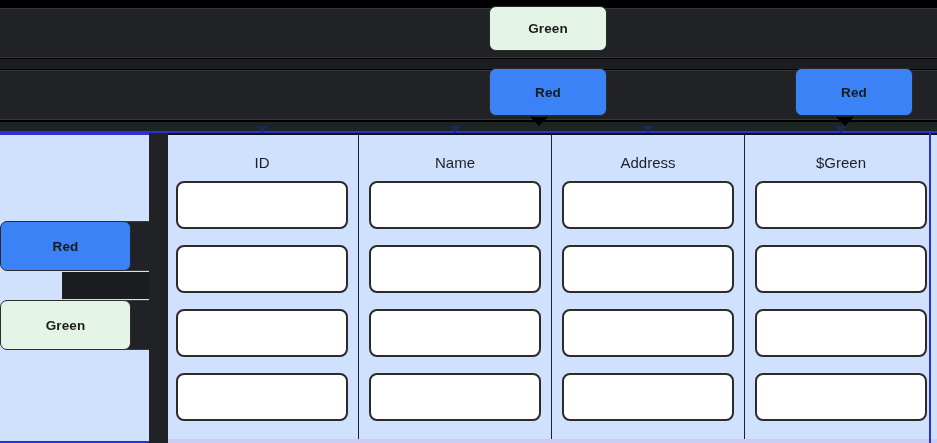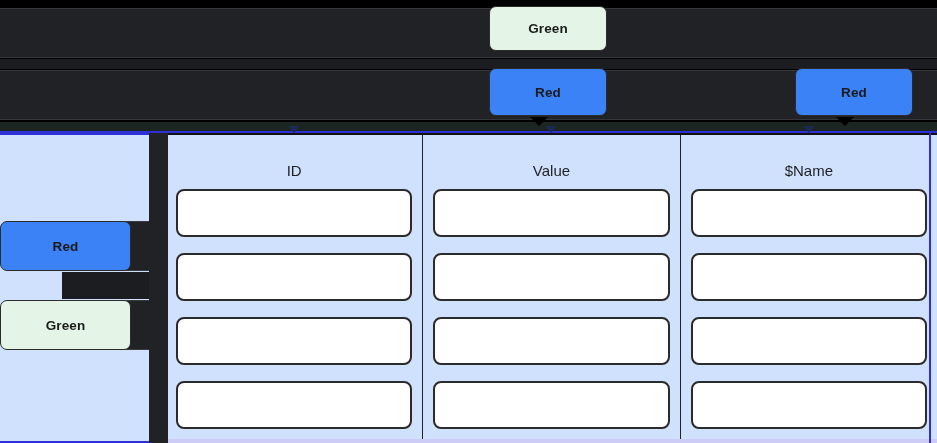--- a/index.html
+++ b/index.html
@@ -83,21 +83,21 @@
     width: 771px; height: 306px;
     display: flex;
     z-index: 12;
     border-top: 2px solid #101010;
   }
   .col {
     position: relative;
     background: #cfe1fc;
     border-right: 1.5px solid #20212a;
     display: flex; flex-direction: column; align-items: center;
-    padding-top: 24px;
+    padding-top: 16px;
     flex: 1 1 0;
   }
   .col:last-child { border-right: none; }
   .col-header {
     font-size: 15px; color: #1f2024; font-weight: 400;
     height: 24px; line-height: 24px;
     white-space: nowrap;
   }
   .cells { width: 100%; padding: 6px 10px 0 10px; }
   .cell {
@@ -166,31 +166,41 @@
         <div class="col-header">ID</div>
         <div class="cells">
           <div class="cell"></div>
           <div class="cell"></div>
           <div class="cell"></div>
           <div class="cell"></div>
         </div>
       </div>
       <div class="col">
         <div class="col-tip"></div>
-        <div class="col-header">Value</div>
-        <div class="cells">
-          <div class="cell"></div>
-          <div class="cell"></div>
-          <div class="cell"></div>
-          <div class="cell"></div>
-        </div>
-      </div>
-      <div class="col">
-        <div class="col-tip"></div>
-        <div class="col-header">$Name</div>
+        <div class="col-header">Name</div>
+        <div class="cells">
+          <div class="cell"></div>
+          <div class="cell"></div>
+          <div class="cell"></div>
+          <div class="cell"></div>
+        </div>
+      </div>
+      <div class="col">
+        <div class="col-tip"></div>
+        <div class="col-header">Address</div>
+        <div class="cells">
+          <div class="cell"></div>
+          <div class="cell"></div>
+          <div class="cell"></div>
+          <div class="cell"></div>
+        </div>
+      </div>
+      <div class="col">
+        <div class="col-tip"></div>
+        <div class="col-header">$Green</div>
         <div class="cells">
           <div class="cell"></div>
           <div class="cell"></div>
           <div class="cell"></div>
           <div class="cell"></div>
         </div>
       </div>
     </div>
   <div id="table-right-edge"></div>
 

